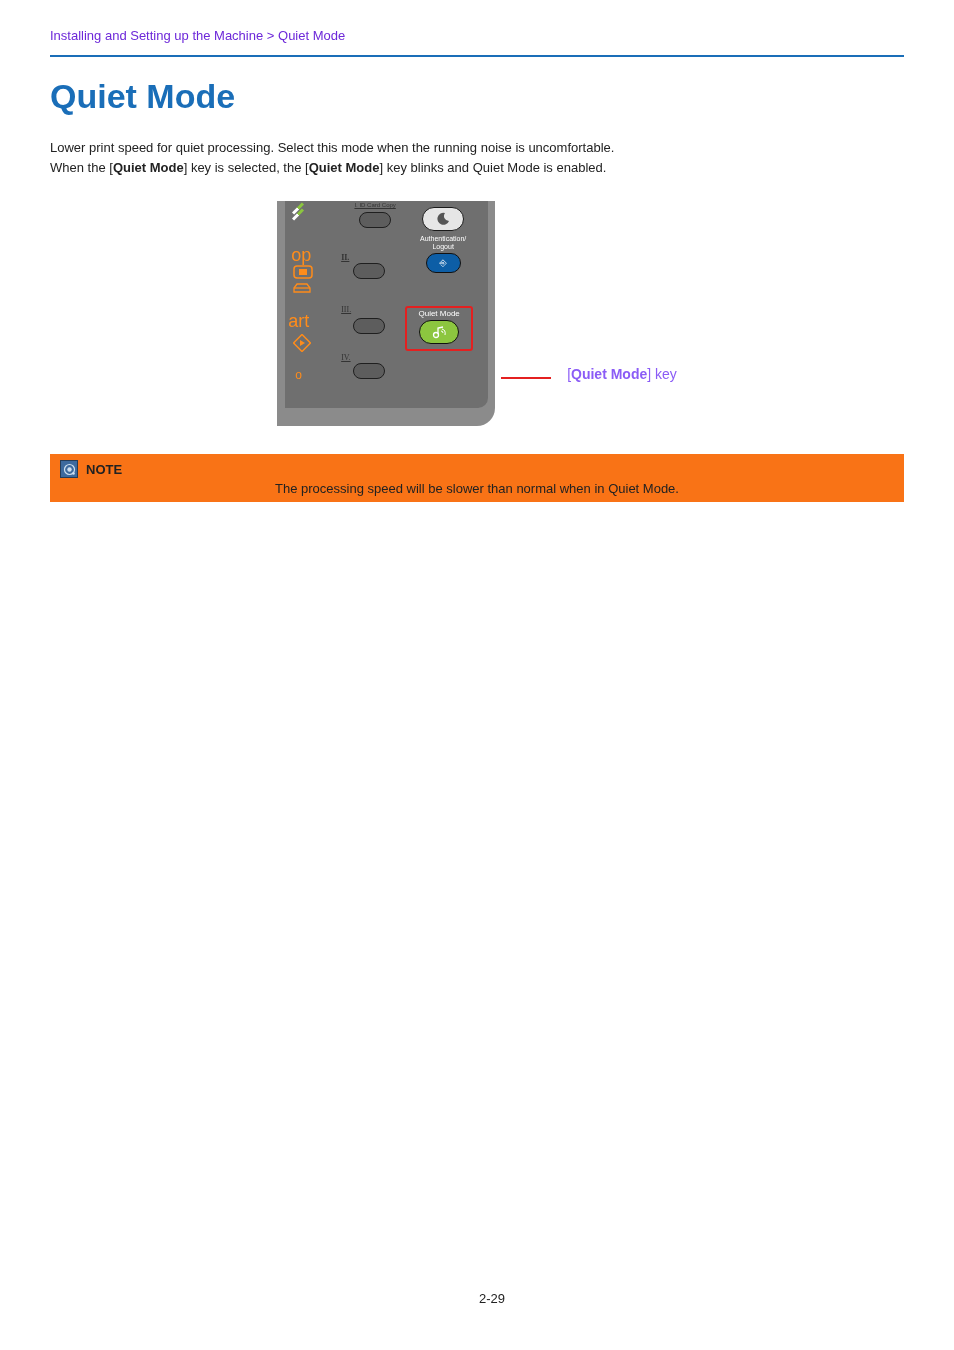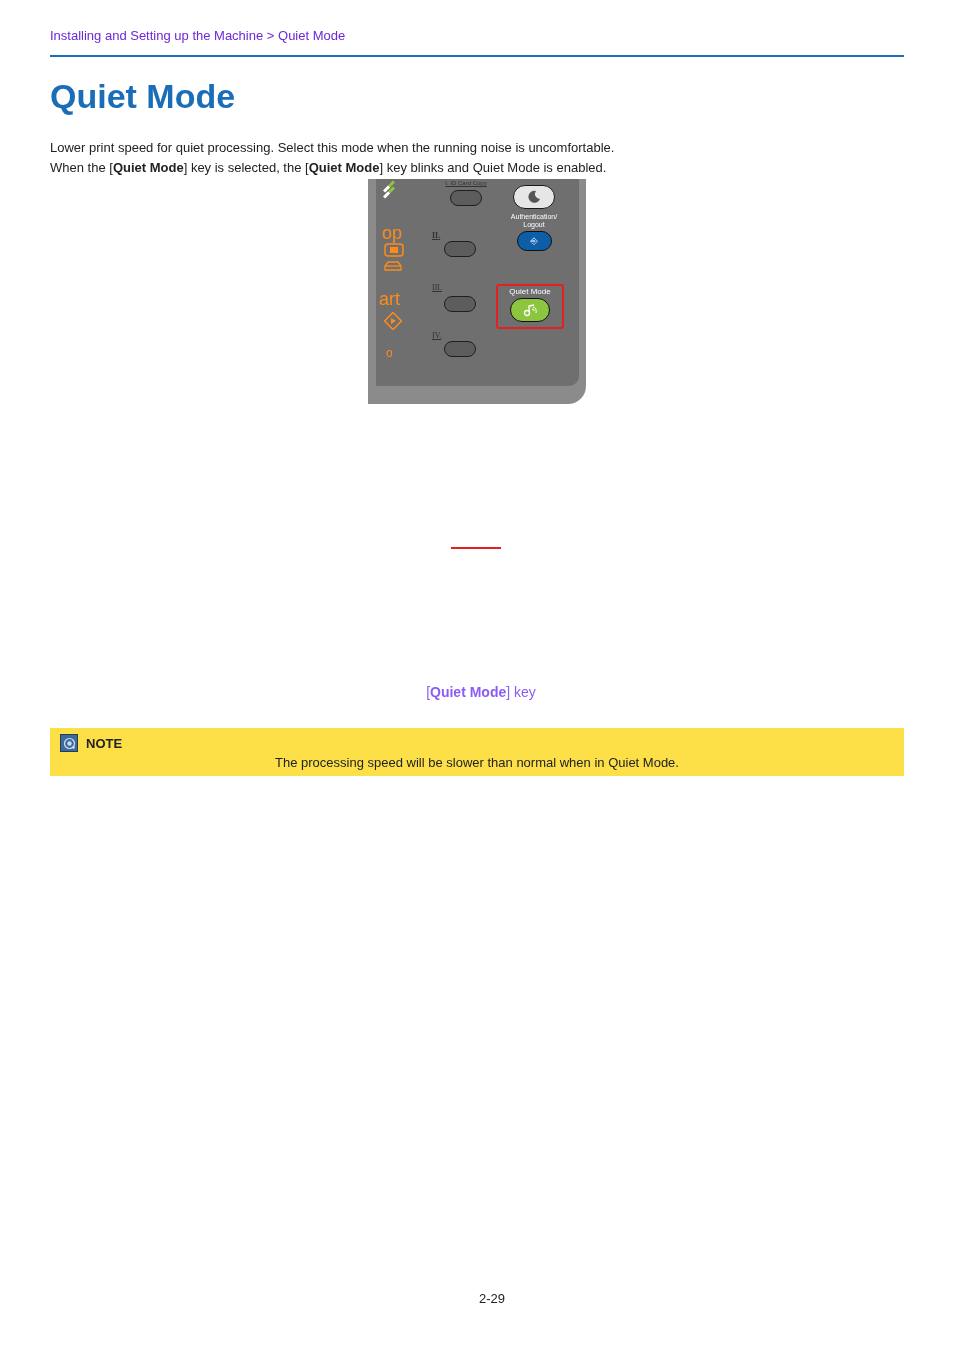--- a/index.html
+++ b/index.html
@@ -31,29 +31,28 @@
       font-size: 34px;
       font-weight: 900;
       color: #1a6eb8;
       font-family: Arial, Helvetica, sans-serif;
       margin-bottom: 22px;
     }
     .body-text {
       font-size: 13px;
       color: #222;
       line-height: 1.5;
-      margin-bottom: 2px;
+      margin-bottom: 24px;
     }
     .figure-area {
       display: flex;
       align-items: center;
       justify-content: center;
       margin-bottom: 28px;
-      gap: 15px;
-      flex-direction: column;
+      gap: 8px;
     }
     .panel-wrapper {
       position: relative;
     }
     .printer-panel {
       width: 218px;
       height: 225px;
       background: #8b8b8b;
       border-radius: 0 0 18px 0;
       position: relative;
@@ -218,21 +217,21 @@
       margin-left: -2px;
       margin-top: 128px;
     }
     .callout-text {
       font-size: 14px;
       color: #8b5cf6;
       margin-left: 8px;
       margin-top: 120px;
     }
     .note-box {
-      background: #fde047;
+      background: #f97316;
       padding: 6px 10px;
       border-radius: 0;
     }
     .note-header {
       display: flex;
       align-items: center;
       gap: 8px;
       margin-bottom: 3px;
     }
     .note-icon {

